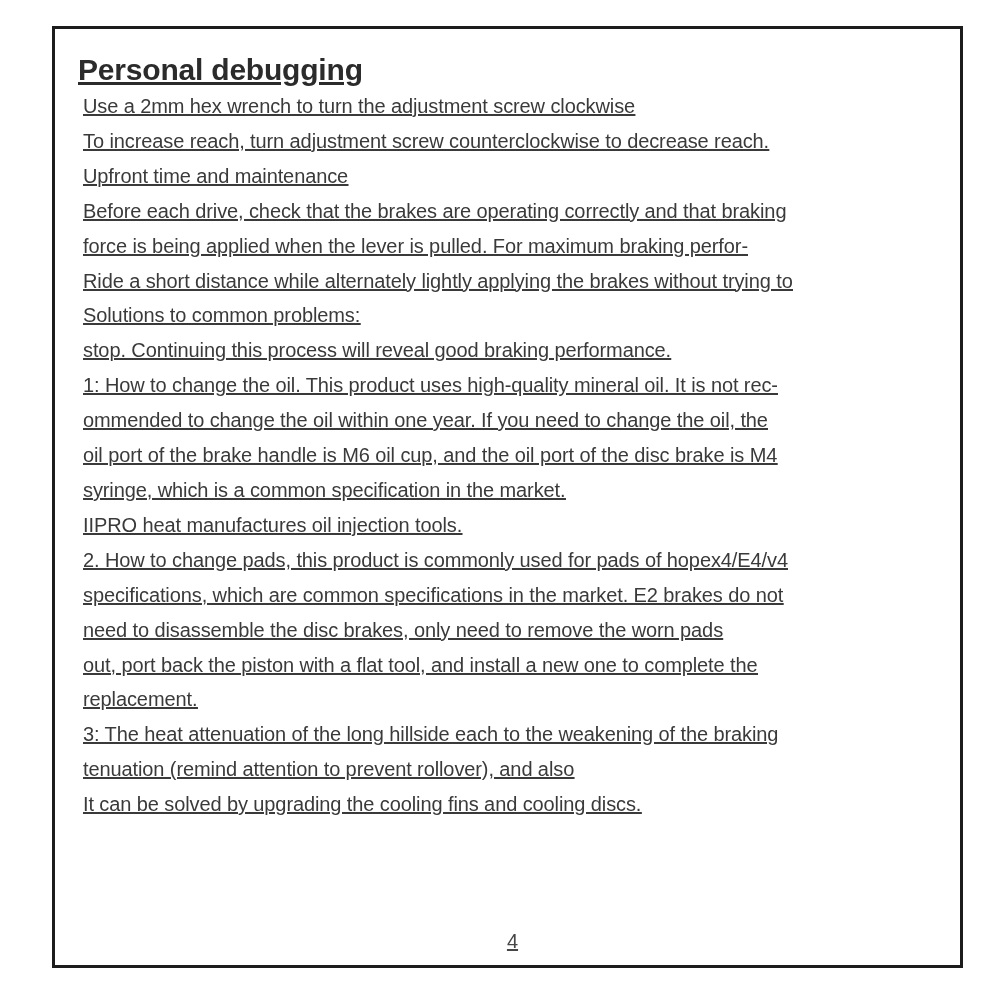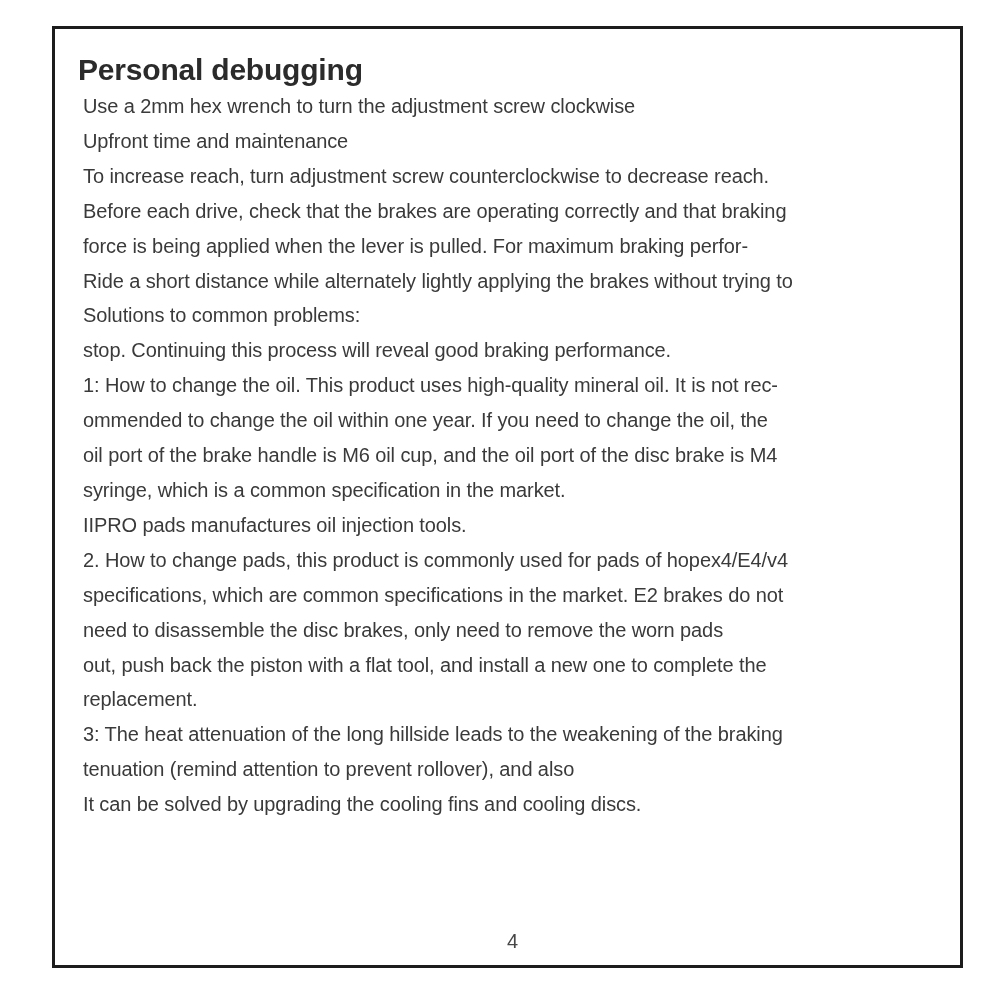--- a/index.html
+++ b/index.html
@@ -1,15 +1,15 @@
 <!DOCTYPE html>
 <html><head>
 <meta charset="utf-8">
 <style>
-  * { margin: 5px; padding: 0; box-sizing: border-box; }
+  * { margin: 5px; padding: 0; box-sizing: border-box; text-decoration: underline; }
   html, body {
     width: 1002px;
     height: 1002px;
     background: #ffffff;
     font-family: "Liberation Sans", "DejaVu Sans", sans-serif;
     overflow: hidden;
   }
   .page-frame {
     position: absolute;
     left: 47px;
@@ -52,36 +52,36 @@
   }
 </style>
 </head>
 <body>
 
 <div class="page-frame">
   <div class="content">
     <div class="doc-title">Personal debugging</div>
     <div class="body-lines">
       <div class="body-line">Use a 2mm hex wrench to turn the adjustment screw clockwise</div>
+      <div class="body-line">To increase reach, turn adjustment screw counterclockwise to decrease reach.</div>
       <div class="body-line">Upfront time and maintenance</div>
-      <div class="body-line">To increase reach, turn adjustment screw counterclockwise to decrease reach.</div>
       <div class="body-line">Before each drive, check that the brakes are operating correctly and that braking</div>
       <div class="body-line">force is being applied when the lever is pulled. For maximum braking perfor-</div>
       <div class="body-line">Ride a short distance while alternately lightly applying the brakes without trying to</div>
       <div class="body-line">Solutions to common problems:</div>
       <div class="body-line">stop. Continuing this process will reveal good braking performance.</div>
       <div class="body-line">1: How to change the oil. This product uses high-quality mineral oil. It is not rec-</div>
       <div class="body-line">ommended to change the oil within one year. If you need to change the oil, the</div>
       <div class="body-line">oil port of the brake handle is M6 oil cup, and the oil port of the disc brake is M4</div>
       <div class="body-line">syringe, which is a common specification in the market.</div>
-      <div class="body-line">IIPRO pads manufactures oil injection tools.</div>
+      <div class="body-line">IIPRO heat manufactures oil injection tools.</div>
       <div class="body-line">2. How to change pads, this product is commonly used for pads of hopex4/E4/v4</div>
       <div class="body-line">specifications, which are common specifications in the market. E2 brakes do not</div>
       <div class="body-line">need to disassemble the disc brakes, only need to remove the worn pads</div>
-      <div class="body-line">out, push back the piston with a flat tool, and install a new one to complete the</div>
+      <div class="body-line">out, port back the piston with a flat tool, and install a new one to complete the</div>
       <div class="body-line">replacement.</div>
-      <div class="body-line">3: The heat attenuation of the long hillside leads to the weakening of the braking</div>
+      <div class="body-line">3: The heat attenuation of the long hillside each to the weakening of the braking</div>
       <div class="body-line">tenuation (remind attention to prevent rollover), and also</div>
       <div class="body-line">It can be solved by upgrading the cooling fins and cooling discs.</div>
     </div>
   </div>
   <div class="page-number">4</div>
 </div>
 
 </body></html>

